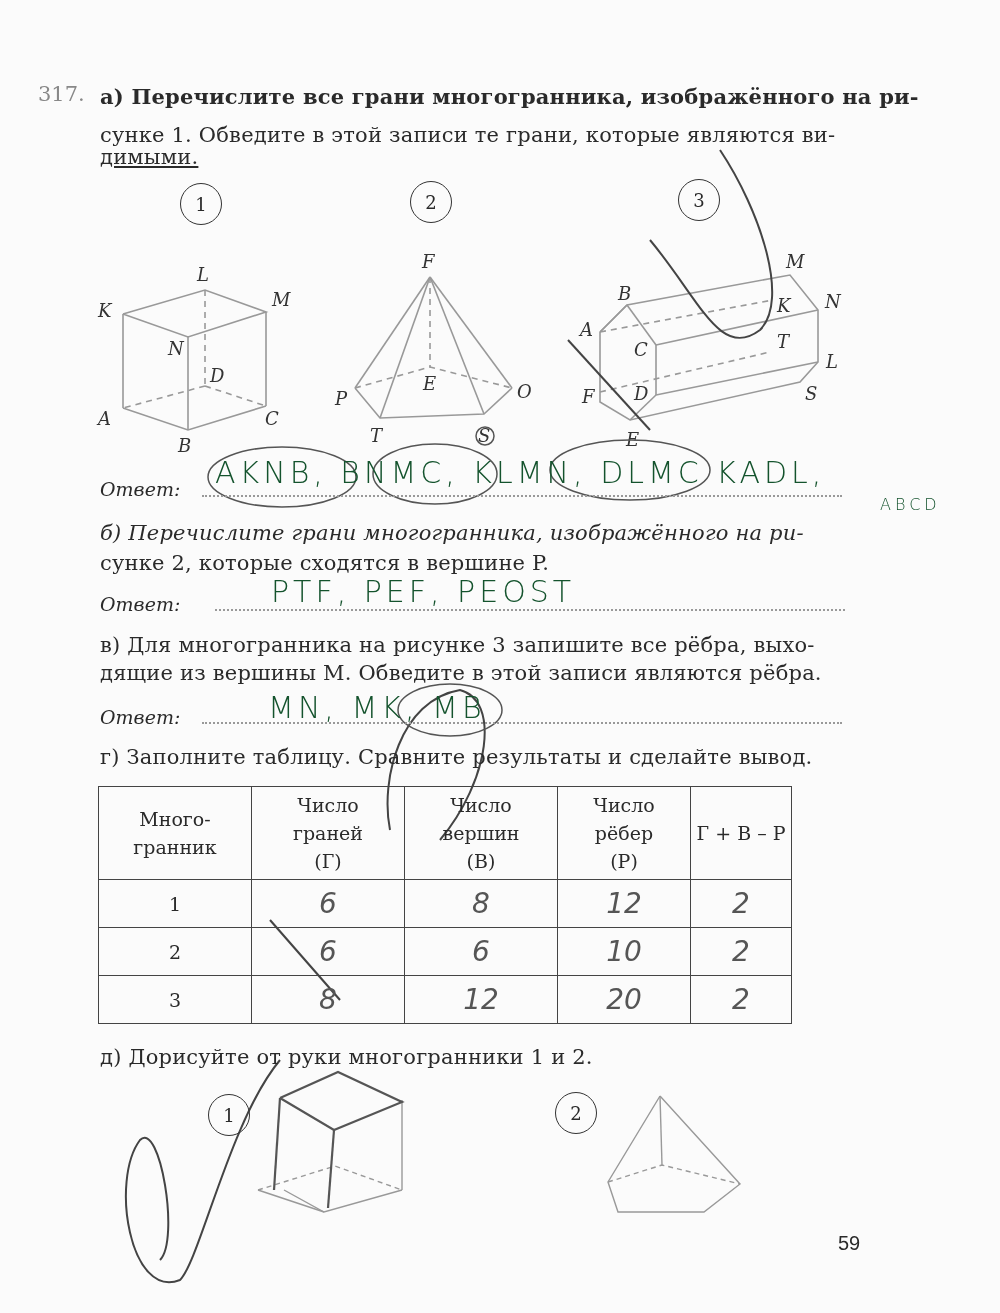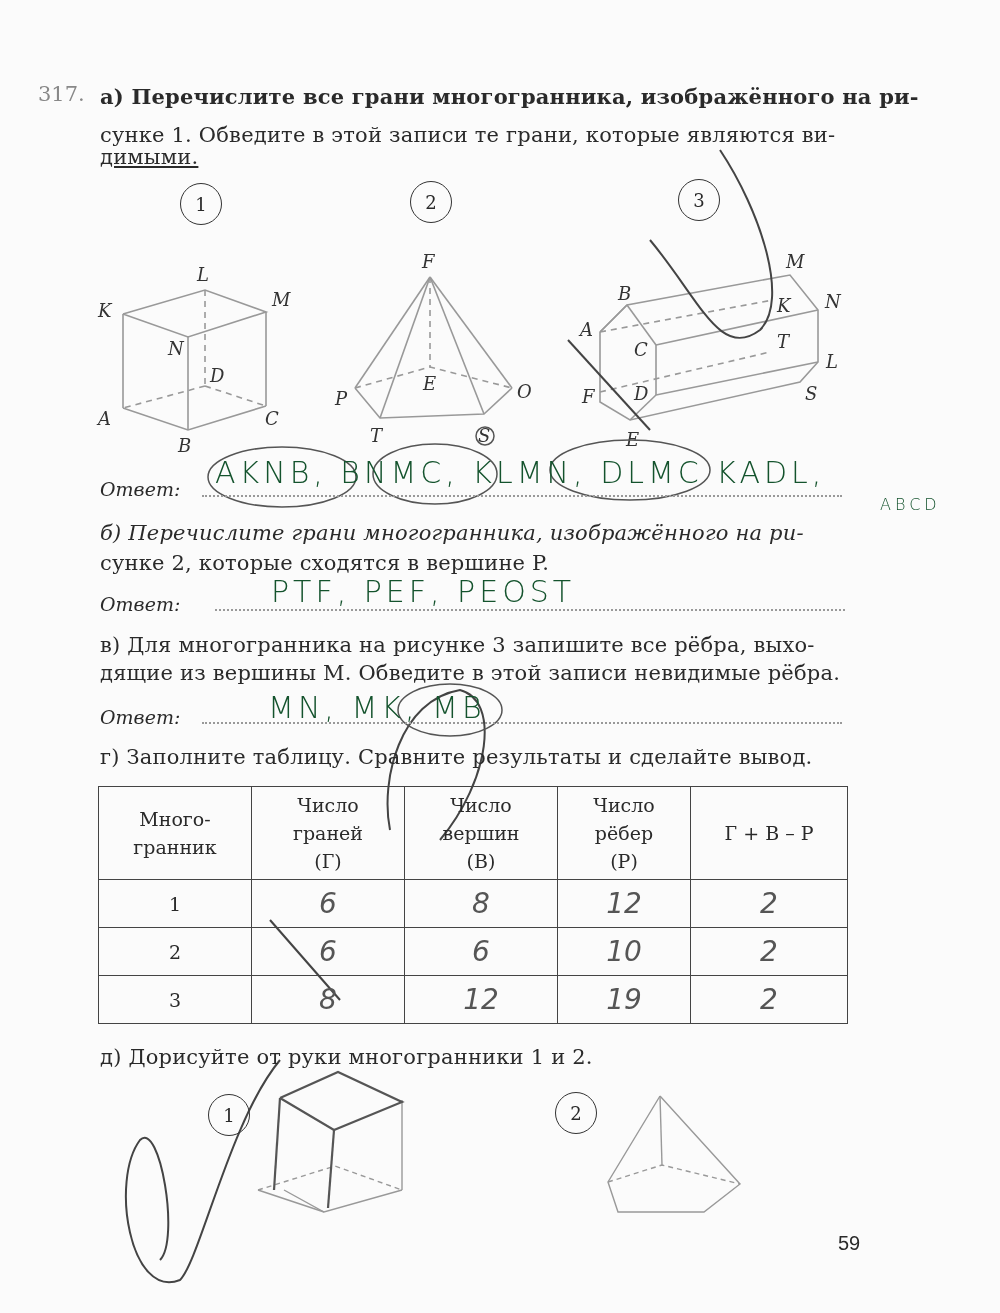--- a/index.html
+++ b/index.html
@@ -5,21 +5,21 @@
   html,body{margin:0;padding:0;}
   body{width:1000px;height:1313px;background:#fbfbfb;position:relative;overflow:hidden;
        font-family:"DejaVu Serif","Liberation Serif",serif;color:#2a2a2a;}
   .abs{position:absolute;}
   .txt{font-size:21px;line-height:30px;letter-spacing:0.2px;white-space:nowrap;}
   .num{font-size:21px;color:#888;}
   .answer-label{font-style:italic;font-size:19px;}
   .dots{border-bottom:2px dotted #999;height:0;}
   .hand{font-family:"DejaVu Sans",sans-serif;font-size:30px;color:#14532d;letter-spacing:4px;font-weight:300;white-space:nowrap;text-align:right;}
   .circ{width:40px;height:40px;border:1.5px solid #333;border-radius:50%;display:flex;align-items:center;justify-content:center;font-size:18px;}
-  table{border-collapse:collapse;position:absolute;left:98px;top:786px;width:750px;}
+  table{border-collapse:collapse;position:absolute;left:98px;top:786px;width:694px;}
   td,th{border:1.5px solid #444;text-align:center;font-weight:normal;font-size:19px;line-height:28px;}
   th{height:90px;}
   td{height:45px;}
   td.hw{font-family:"DejaVu Sans",sans-serif;font-size:28px;color:#555;font-style:italic;}
   .pagenum{font-family:Liberation Sans, sans-serif;font-size:20px;}
   svg{position:absolute;left:0;top:0;}
 </style>
 </head>
 <body>
 
@@ -135,21 +135,21 @@
 <div class="abs hand" style="left:215px;top:455px;">AKNB, BNMC, KLMN, DLMC KADL,</div>
 <div class="abs hand" style="left:880px;top:495px;font-size:16px;">ABCD</div>
 
 <div class="abs txt" style="left:100px;top:518px;font-style:italic;">б) Перечислите грани многогранника, изображённого на ри-</div>
 <div class="abs txt" style="left:100px;top:548px;">сунке 2, которые сходятся в вершине P.</div>
 <div class="abs answer-label" style="left:100px;top:593px;">Ответ:</div>
 <div class="abs dots" style="left:215px;top:609px;width:630px;"></div>
 <div class="abs hand" style="left:271px;top:574px;">PTF, PEF, PEOST</div>
 
 <div class="abs txt" style="left:100px;top:630px;">в) Для многогранника на рисунке 3 запишите все рёбра, выхо-</div>
-<div class="abs txt" style="left:100px;top:658px;">дящие из вершины M. Обведите в этой записи невидимые рёбра.</div>
+<div class="abs txt" style="left:100px;top:658px;">дящие из вершины M. Обведите в этой записи являются рёбра.</div>
 <div class="abs answer-label" style="left:100px;top:706px;">Ответ:</div>
 <div class="abs dots" style="left:202px;top:722px;width:640px;"></div>
 <div class="abs hand" style="left:268px;top:690px;">MN, MK, MB</div>
 
 <div class="abs txt" style="left:100px;top:742px;">г) Заполните таблицу. Сравните результаты и сделайте вывод.</div>
 
 <table>
   <tbody>
       <tr>
     <th style="width:150px;white-space:pre-line;">Много-
@@ -176,21 +176,21 @@
     <td>2</td>
     <td class="hw">6</td>
     <td class="hw">6</td>
     <td class="hw">10</td>
     <td class="hw">2</td>
   </tr>
   <tr>
     <td>3</td>
     <td class="hw">8</td>
     <td class="hw">12</td>
-    <td class="hw">19</td>
+    <td class="hw">20</td>
     <td class="hw">2</td>
   </tr>
 </tbody>
   </table>
 
 <div class="abs txt" style="left:100px;top:1042px;">д) Дорисуйте от руки многогранники 1 и 2.</div>
 <div class="abs circ" style="left:208px;top:1094px;">1</div>
 <div class="abs circ" style="left:555px;top:1092px;">2</div>
 
 <div class="abs pagenum" style="left:838px;top:1232px;">59</div>

